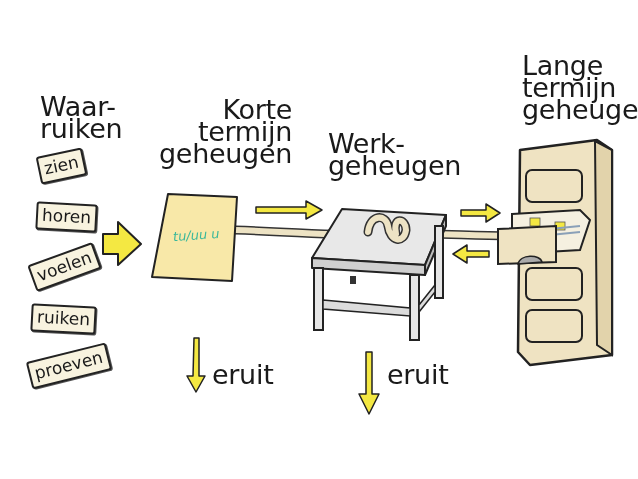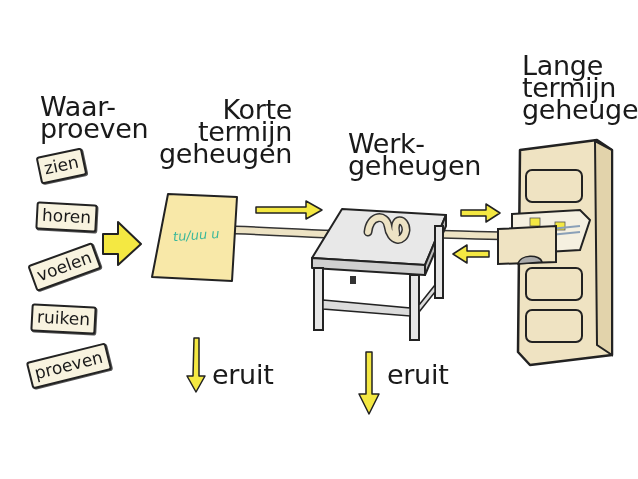--- a/index.html
+++ b/index.html
@@ -57,31 +57,31 @@
     <line x1="520" y1="238" x2="580" y2="232" stroke="#8aa0b8" stroke-width="2"></line>
     <path d="M498,229 L556,226 L556,262 L498,264 Z" fill="#efe3c2" stroke="#222" stroke-width="2"></path>
     <path d="M518,264 C520,254 540,254 542,262 Z" fill="#aaa" stroke="#222" stroke-width="1.5"></path>
   </g>
 
   <path d="M194,338 L199,338 L199,376 L205,376 L196,392 L187,376 L193,376 Z" fill="#f4e842" stroke="#222" stroke-width="1.5" stroke-linejoin="round"></path>
   <path d="M366,352 L372,352 L372,394 L379,394 L369,414 L359,394 L366,394 Z" fill="#f4e842" stroke="#222" stroke-width="1.5" stroke-linejoin="round"></path>
 </svg>
 
 <div class="label" style="left:40px;top:96px;">Waar-
-proeven</div>
+ruiken</div>
 
 <div class="sense" style="left:38px;top:152px;transform:rotate(-12deg);">zien</div>
 <div class="sense" style="left:36px;top:203px;transform:rotate(3deg);">horen</div>
 <div class="sense" style="left:30px;top:253px;transform:rotate(-20deg);">voelen</div>
 <div class="sense" style="left:31px;top:305px;transform:rotate(3deg);">ruiken</div>
 <div class="sense" style="left:28px;top:352px;transform:rotate(-14deg);">proeven</div>
 
 <div class="label" style="left:159px;top:99px;text-align:right;">Korte
 termijn
 geheugen</div>
-<div class="label" style="left:348px;top:133px;">Werk-
+<div class="label" style="left:328px;top:133px;">Werk-
 geheugen</div>
 <div class="label" style="left:522px;top:55px;">Lange
 termijn
 geheugen</div>
 
 <div class="label" style="left:212px;top:364px;">eruit</div>
 <div class="label" style="left:387px;top:364px;">eruit</div>
 
 </body></html>

